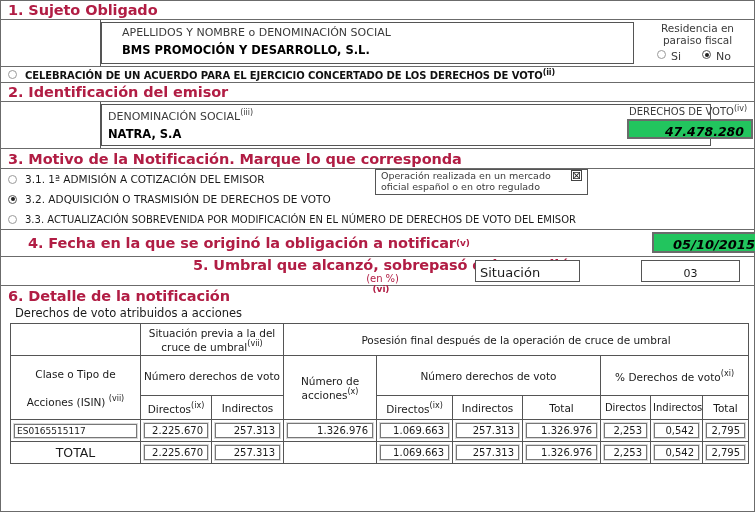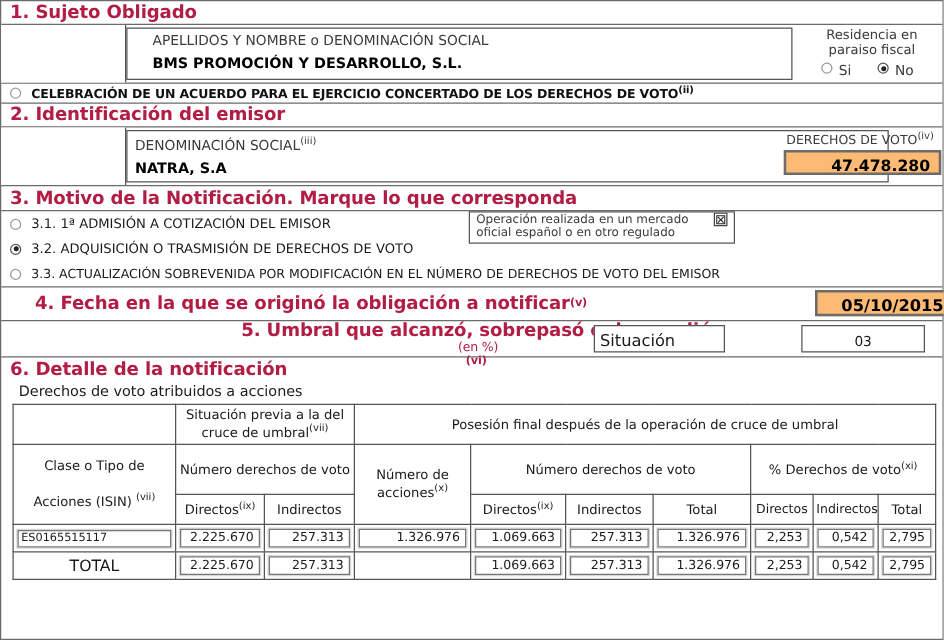--- a/index.html
+++ b/index.html
@@ -21,21 +21,21 @@
     padding-left:7px;
     display:flex;align-items:center;
   }
   .sec-title .sup{font-size:9px;vertical-align:super;font-weight:bold;}
   .sec-title .small{font-size:9.5px;font-weight:bold;margin-left:3px;}
 
   .hr{border-top:1px solid #6b6b6b;}
 
   
   .box{border:1px solid #555;box-sizing:border-box;background:#fff;}
-  .box2{border:2px solid #6b6b6b;box-sizing:border-box;background:#fdba74;}
+  .box2{border:2px solid #6b6b6b;box-sizing:border-box;background:#22c55e;font-style:italic;}
 
   .lbl{font-size:11px;color:#3a3a3a;}
   .val{font-size:11.5px;font-weight:bold;color:#000;}
   .sup{font-size:8px;vertical-align:super;}
 
   
   .radio{
     width:9px;height:9px;border-radius:50%;
     border:1px solid #9a9a9a;box-sizing:border-box;
     display:inline-block;position:relative;background:#fff;

